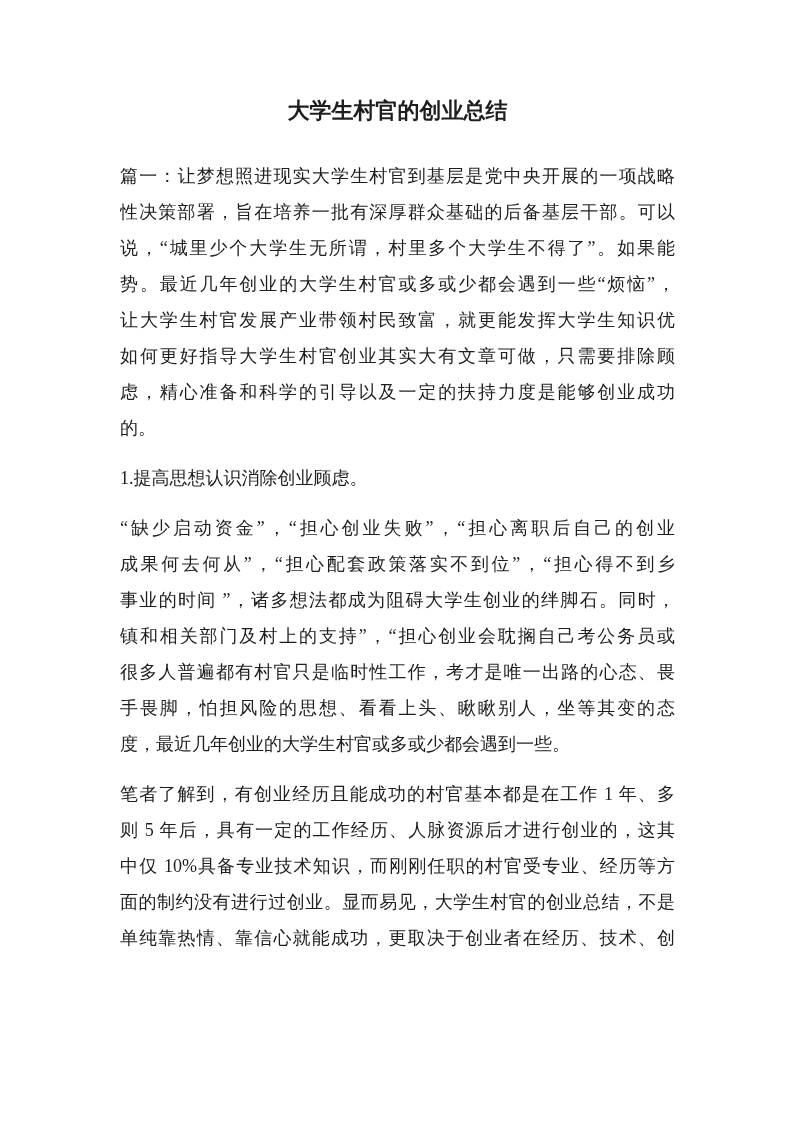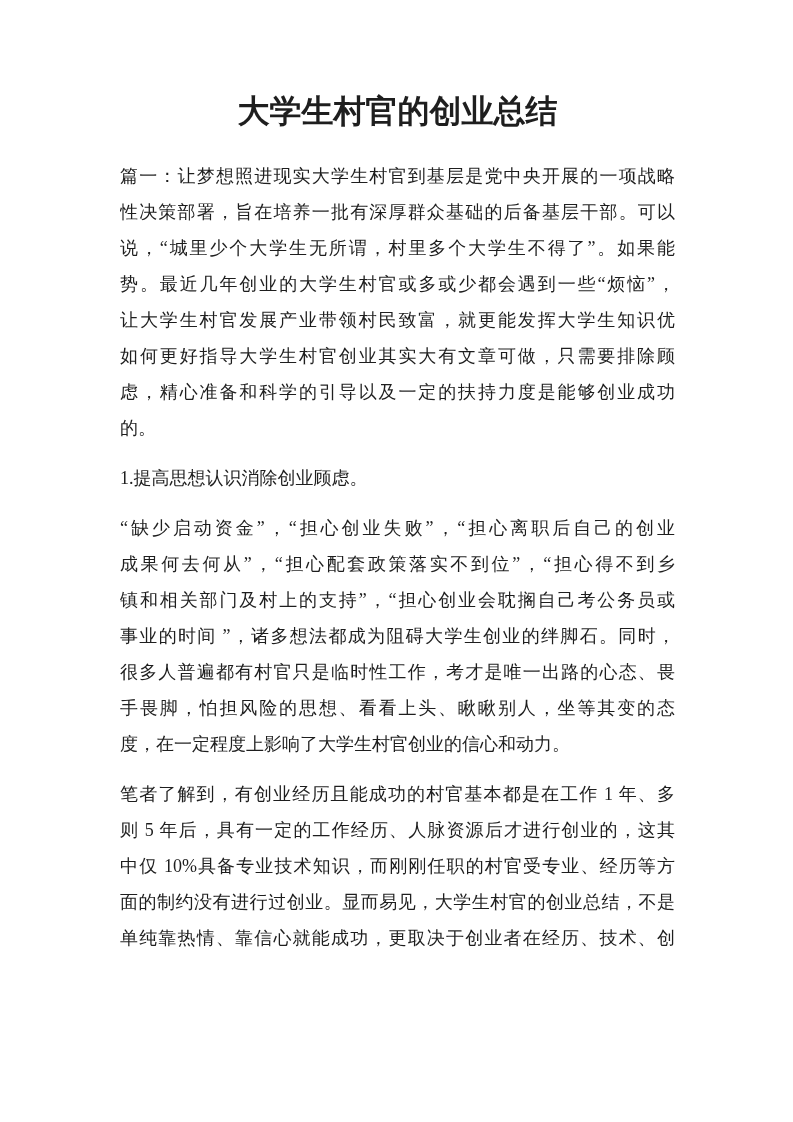--- a/index.html
+++ b/index.html
@@ -13,21 +13,21 @@
     height: 1122px;
     box-sizing: border-box;
     padding: 89px 118px 0 120px;
     background: #ffffff;
     color: #1e1e1e;
     overflow: hidden;
     font-family: "Liberation Serif", "DejaVu Serif", serif;
   }
   .doc-title {
     margin: 0 0 25px 0;
-    font-size: 32px;
+    font-size: 22px;
     line-height: 44px;
     font-weight: 700;
     text-align: center;
     white-space: nowrap;
   }
   .doc-content {
     width: 555px;
   }
   .para {
     margin: 0 0 14px 0;
@@ -65,25 +65,25 @@
         <div class="line">如何更好指导大学生村官创业其实大有文章可做，只需要排除顾</div>
         <div class="line">虑，精心准备和科学的引导以及一定的扶持力度是能够创业成功</div>
         <div class="line short">的。</div>
       </div>
       <div class="para heading">
         <div class="line short">1.提高思想认识消除创业顾虑。</div>
       </div>
       <div class="para body">
         <div class="line">“缺少启动资金”，“担心创业失败”，“担心离职后自己的创业</div>
         <div class="line">成果何去何从”，“担心配套政策落实不到位”，“担心得不到乡</div>
+        <div class="line">事业的时间 ”，诸多想法都成为阻碍大学生创业的绊脚石。同时，</div>
         <div class="line">镇和相关部门及村上的支持”，“担心创业会耽搁自己考公务员或</div>
-        <div class="line">事业的时间 ”，诸多想法都成为阻碍大学生创业的绊脚石。同时，</div>
         <div class="line">很多人普遍都有村官只是临时性工作，考才是唯一出路的心态、畏</div>
         <div class="line">手畏脚，怕担风险的思想、看看上头、瞅瞅别人，坐等其变的态</div>
-        <div class="line short">度，在一定程度上影响了大学生村官创业的信心和动力。</div>
+        <div class="line short">度，最近几年创业的大学生村官或多或少都会遇到一些。</div>
       </div>
       <div class="para body">
         <div class="line">笔者了解到，有创业经历且能成功的村官基本都是在工作 1 年、多</div>
         <div class="line">则 5 年后，具有一定的工作经历、人脉资源后才进行创业的，这其</div>
         <div class="line">中仅 10%具备专业技术知识，而刚刚任职的村官受专业、经历等方</div>
         <div class="line">面的制约没有进行过创业。显而易见，大学生村官的创业总结，不是</div>
         <div class="line">单纯靠热情、靠信心就能成功，更取决于创业者在经历、技术、创</div>
       </div>
     </div>
 </div>

